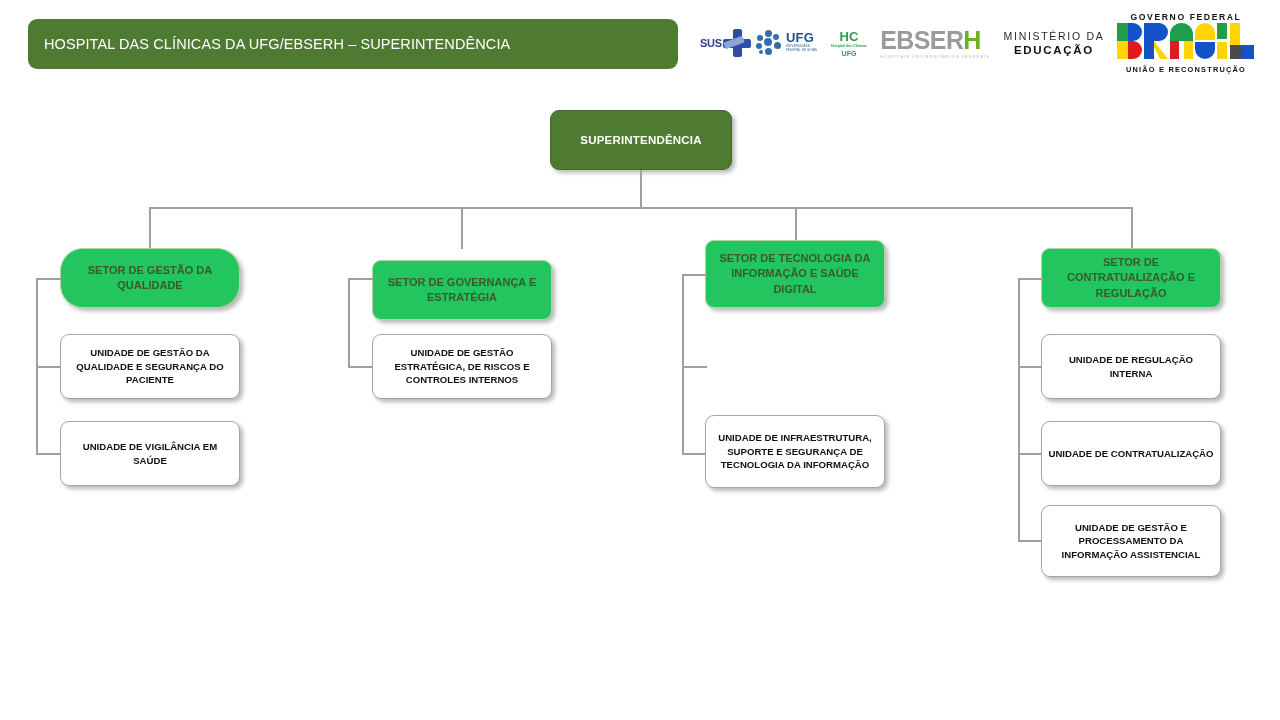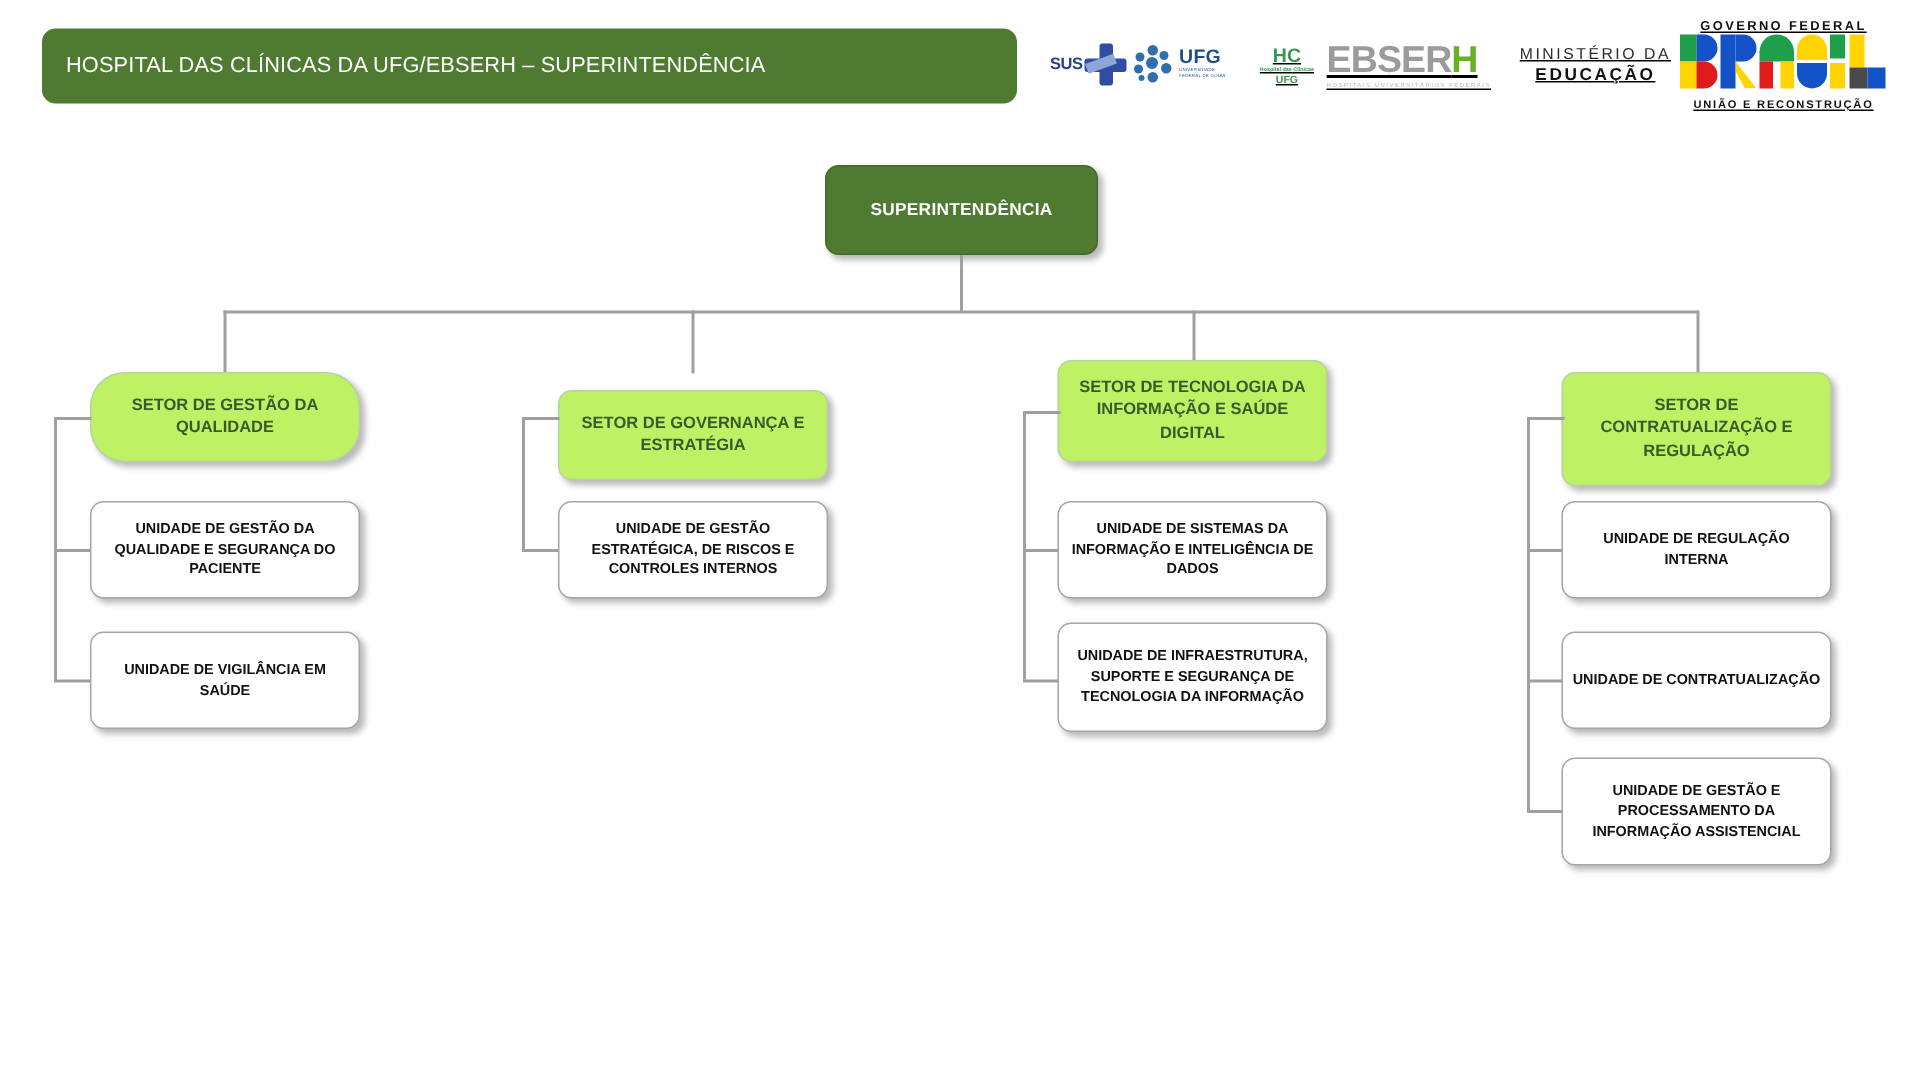--- a/index.html
+++ b/index.html
@@ -22,21 +22,21 @@
   .header-title{
     color:#ffffff;font-size:14.5px;font-weight:normal;
     letter-spacing:.1px;padding-left:16px;white-space:nowrap;
   }
 
   
   .logos{
     position:absolute;left:700px;top:6px;width:572px;height:74px;
     display:flex;align-items:center;justify-content:flex-start;gap:0;
   }
-  .logo{display:flex;align-items:center;justify-content:flex-end;flex:none;text-decoration:underline;}
+  .logo{display:flex;align-items:center;justify-content:center;flex:none;}
 
   
   .sus{width:56px;height:34px;position:relative;}
   .sus-word{
     position:absolute;left:0;top:11px;font-size:11px;font-weight:bold;
     color:#2b3f8c;letter-spacing:-.3px;
   }
   .sus-cross{position:absolute;left:23px;top:3px;width:28px;height:28px;}
   .sus-cross::before,.sus-cross::after{
     content:"";position:absolute;background:#2f4da4;border-radius:2px;
@@ -87,21 +87,21 @@
     border-radius:9px;
     box-shadow:3px 3px 4px rgba(0,0,0,.28);
   }
   .node span{display:block;width:100%;padding:0 5px;box-sizing:border-box;}
 
   .node.root{
     background:#4f7a32;border:1px solid #44692b;
     color:#ffffff;font-size:11.5px;font-weight:bold;letter-spacing:.2px;
   }
   .node.sector{
-    background:#bef264;border:1px solid #b4d3a0;
+    background:#22c55e;border:1px solid #b4d3a0;
     color:#3b5a2a;font-size:11px;font-weight:bold;line-height:15.5px;
   }
   .node.unit{
     background:#ffffff;border:1px solid #a6a6a6;
     color:#111111;font-size:9.6px;font-weight:bold;line-height:13.5px;
   }
 
   
   .conn{position:absolute;background:#a0a0a0;}
   .conn.h{height:2px;}
@@ -237,28 +237,25 @@
   </div>
 
   <div class="node sector" style="left:705px;top:240px;width:180px;height:68px;">
     <span>SETOR DE TECNOLOGIA DA INFORMAÇÃO E SAÚDE DIGITAL</span>
   </div>
   <div class="conn v" style="left:682px;top:274px;height:179px;"></div>
   <div class="conn h" style="left:682px;top:274px;width:25px;"></div>
   <div class="conn h" style="left:682px;top:366px;width:25px;"></div>
   <div class="conn h" style="left:682px;top:453px;width:25px;"></div>
 
-  <div class="node unit" style="left:705px;top:334px;width:180px;height:65px;">
-    <span>UNIDADE DE SISTEMAS DA INFORMAÇÃO E INTELIGÊNCIA DE DADOS</span>
-  </div>
   <div class="node unit" style="left:705px;top:415px;width:180px;height:73px;">
     <span>UNIDADE DE INFRAESTRUTURA, SUPORTE E SEGURANÇA DE TECNOLOGIA DA INFORMAÇÃO</span>
   </div>
 
-  <div class="node sector" style="left:1041px;top:248px;width:180px;height:76px;">
+  <div class="node sector" style="left:1041px;top:248px;width:180px;height:60px;">
     <span>SETOR DE CONTRATUALIZAÇÃO E REGULAÇÃO</span>
   </div>
   <div class="conn v" style="left:1018px;top:278px;height:263px;"></div>
   <div class="conn h" style="left:1018px;top:278px;width:25px;"></div>
   <div class="conn h" style="left:1018px;top:366px;width:25px;"></div>
   <div class="conn h" style="left:1018px;top:453px;width:25px;"></div>
   <div class="conn h" style="left:1018px;top:540px;width:25px;"></div>
 
   <div class="node unit" style="left:1041px;top:334px;width:180px;height:65px;">
     <span>UNIDADE DE REGULAÇÃO INTERNA</span>

